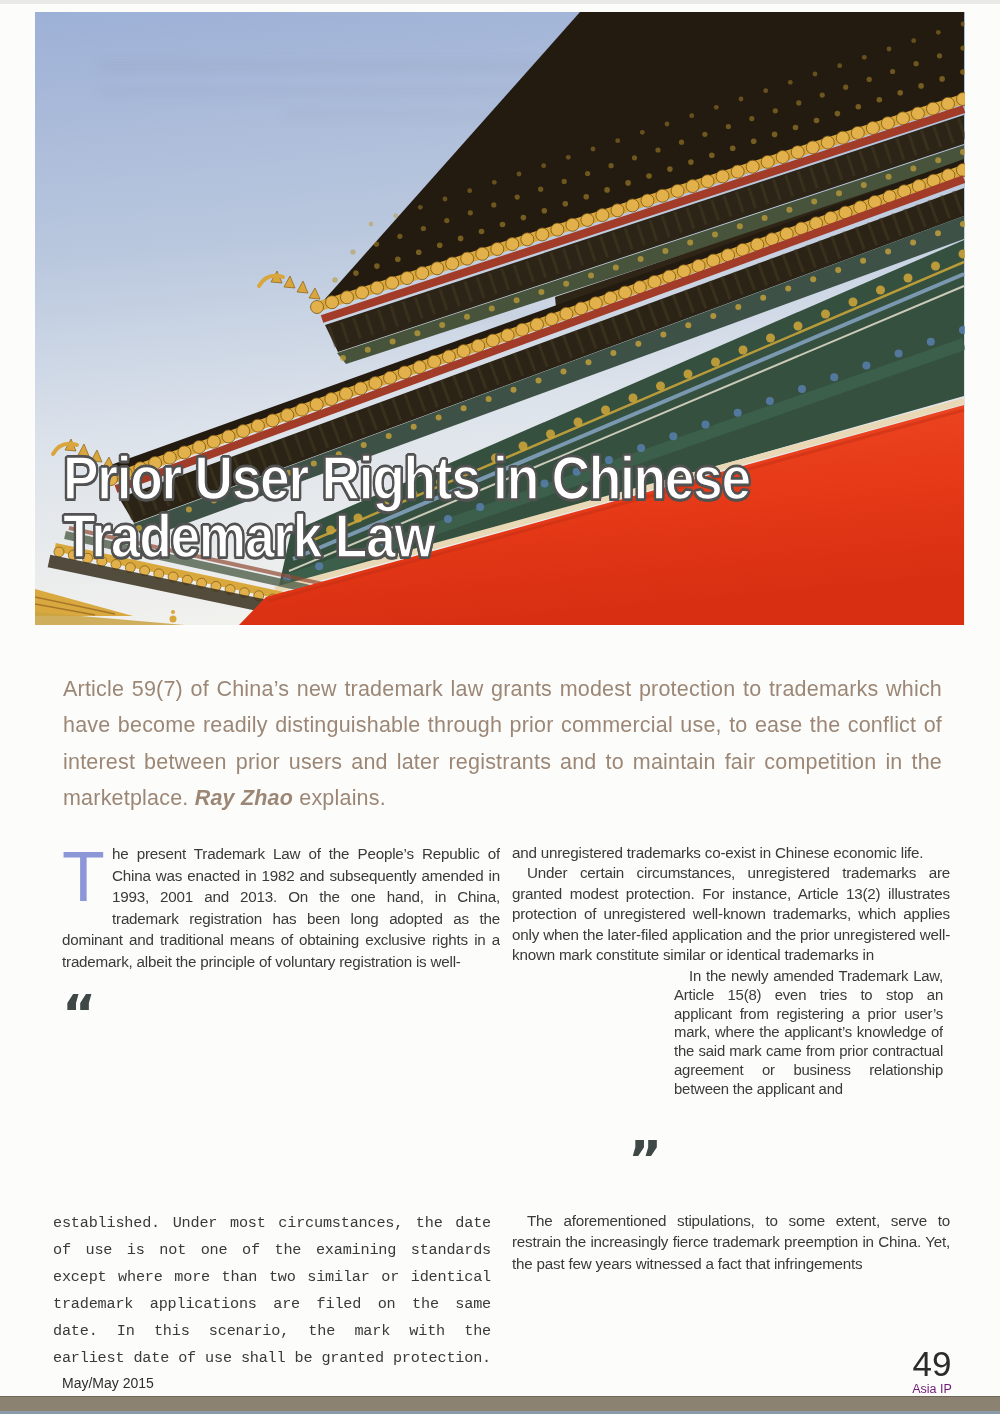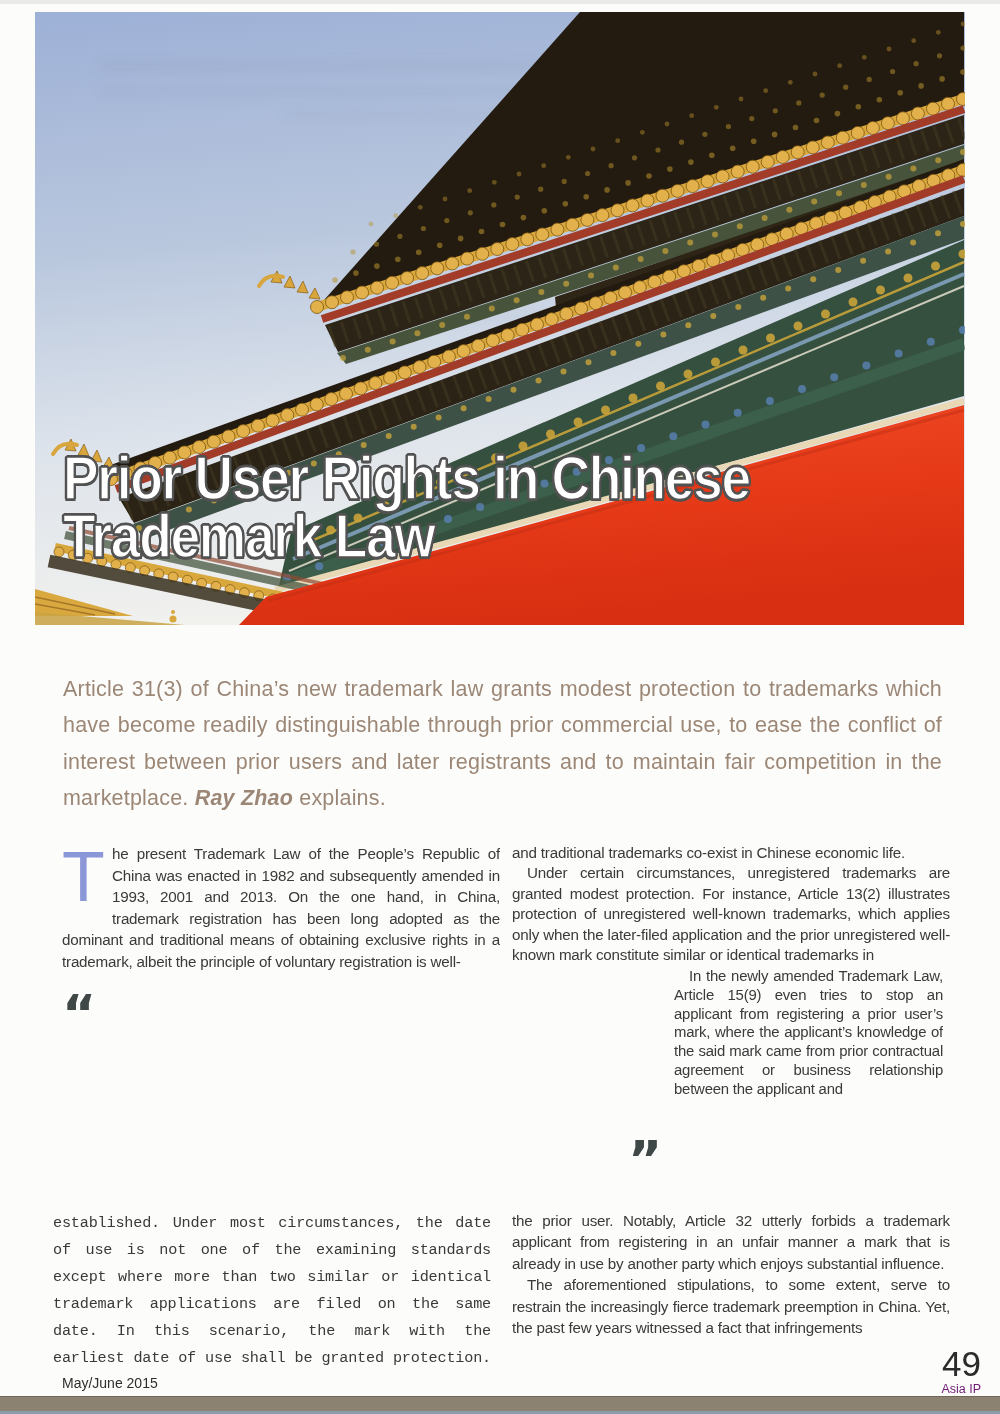--- a/index.html
+++ b/index.html
@@ -36,21 +36,21 @@
   
   .pq{position:absolute;left:62px;top:990px;width:600px;}
   .pq-mark{font-family:"DejaVu Sans",sans-serif;font-weight:bold;font-size:52px;
     line-height:40px;color:var(--quote_mark);}
   .pq-open{height:42px;}
   .pq-text{margin-top:4px;font-weight:bold;font-size:25px;line-height:30.5px;
     letter-spacing:-.2px;color:var(--quote_text);text-align:justify;}
   .pq-close{position:absolute;left:566px;top:146px;height:auto;}
   
   .footer-issue{position:absolute;left:62px;top:1371px;font-size:14px;color:#2e2e2e;}
-  .pagenum{position:absolute;right:19px;top:1341px;width:120px;text-align:right;}
+  .pagenum{position:absolute;right:8px;top:1341px;width:120px;text-align:center;}
   .pagenum .num{font-size:35px;line-height:37px;color:#2b2b2b;}
   .pagenum .pub{font-size:12.5px;line-height:14px;color:#701a75;}
   .footbar{position:absolute;left:0;top:1392px;width:1000px;height:14px;
     background:var(--footer_bar);border-top:1px solid #6e6758;}
   .footbar2{position:absolute;left:0;top:1407px;width:1000px;height:3px;
     background:var(--footer_bar_accent);}
 </style>
 </head>
 <body>
 
@@ -475,52 +475,51 @@
         <line x1="233" y1="589" x2="929" y2="398" stroke="#c33015" stroke-width="3" opacity=".5"></line>
       </g>
     </svg>
 
     <div class="photo-title">
       <div>Prior User Rights in Chinese</div>
       <div>Trademark Law</div>
     </div>
   </div>
 
-  <p class="standfirst"><span>Article 31(3) of China’s new trademark law grants modest protection to trademarks which have become readily distinguishable through prior commercial use, to ease the conflict of interest between prior users and later registrants and to maintain fair competition in the marketplace.</span>
+  <p class="standfirst"><span>Article 59(7) of China’s new trademark law grants modest protection to trademarks which have become readily distinguishable through prior commercial use, to ease the conflict of interest between prior users and later registrants and to maintain fair competition in the marketplace.</span>
     <strong>Ray Zhao</strong>
     <span>explains.</span></p>
 
   <div class="bodyblock l1">
     <p><span class="dropcap">T</span><span>he present Trademark Law of the People’s Republic of China was enacted in 1982 and subsequently amended in 1993, 2001 and 2013. On the one hand, in China, trademark registration has been long adopted as the dominant and traditional means of obtaining exclusive rights in a trademark, albeit the principle of voluntary registration is well-</span></p>
   </div>
 
   <div class="pq">
     <div class="pq-mark pq-open">“</div>
     <div class="pq-mark pq-close">”</div>
   </div>
 
   <div class="bodyblock l2">
     <p>established. Under most circumstances, the date of use is not one of the examining standards except where more than two similar or identical trademark applications are filed on the same date. In this scenario, the mark with the earliest date of use shall be granted protection. On the other hand, the very existence of the principle of voluntary registration theoretically results in the legitimacy of unregistered trademarks. Thus, both registered</p>
   </div>
 
   <div class="bodyblock r1">
-    <p>and traditional trademarks co-exist in Chinese economic life.</p>
+    <p>and unregistered trademarks co-exist in Chinese economic life.</p>
     <p class="indent">Under certain circumstances, unregistered trademarks are granted modest protection. For instance, Article 13(2) illustrates protection of unregistered well-known trademarks, which applies only when the later-filed application and the prior unregistered well-known mark constitute similar or identical trademarks in</p>
   </div>
 
   <div class="bodyblock rn">
-    <p class="indent">In the newly amended Trademark Law, Article 15(9) even tries to stop an applicant from registering a prior user’s mark, where the applicant’s knowledge of the said mark came from prior contractual agreement or business relationship between the applicant and</p>
+    <p class="indent">In the newly amended Trademark Law, Article 15(8) even tries to stop an applicant from registering a prior user’s mark, where the applicant’s knowledge of the said mark came from prior contractual agreement or business relationship between the applicant and</p>
   </div>
 
   <div class="bodyblock r3">
-    <p>the prior user. Notably, Article 32 utterly forbids a trademark applicant from registering in an unfair manner a mark that is already in use by another party which enjoys substantial influence.</p>
     <p class="indent">The aforementioned stipulations, to some extent, serve to restrain the increasingly fierce trademark preemption in China. Yet, the past few years witnessed a fact that infringements</p>
   </div>
 
-  <div class="footer-issue">May/June 2015</div>
+  <div class="footer-issue">May/May 2015</div>
   <div class="pagenum">
     <div class="num">49</div>
     <div class="pub">Asia IP</div>
   </div>
   <div class="footbar"></div>
   <div class="footbar2"></div>
 
 </div>
 
 </body></html>

